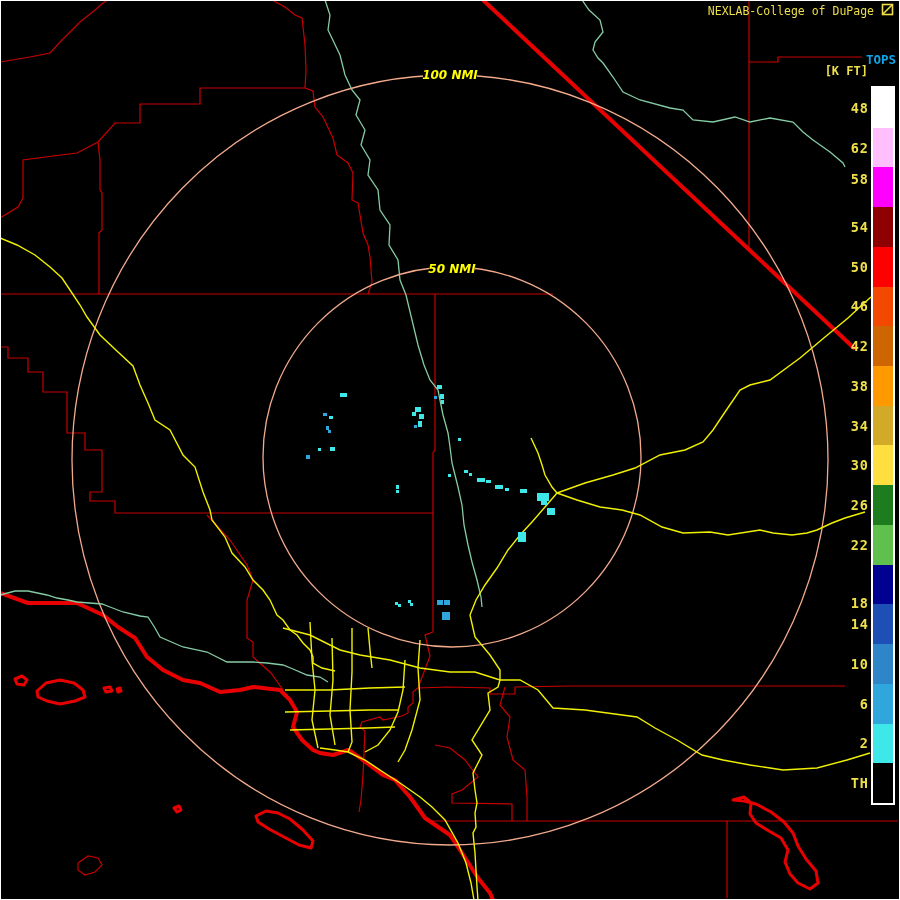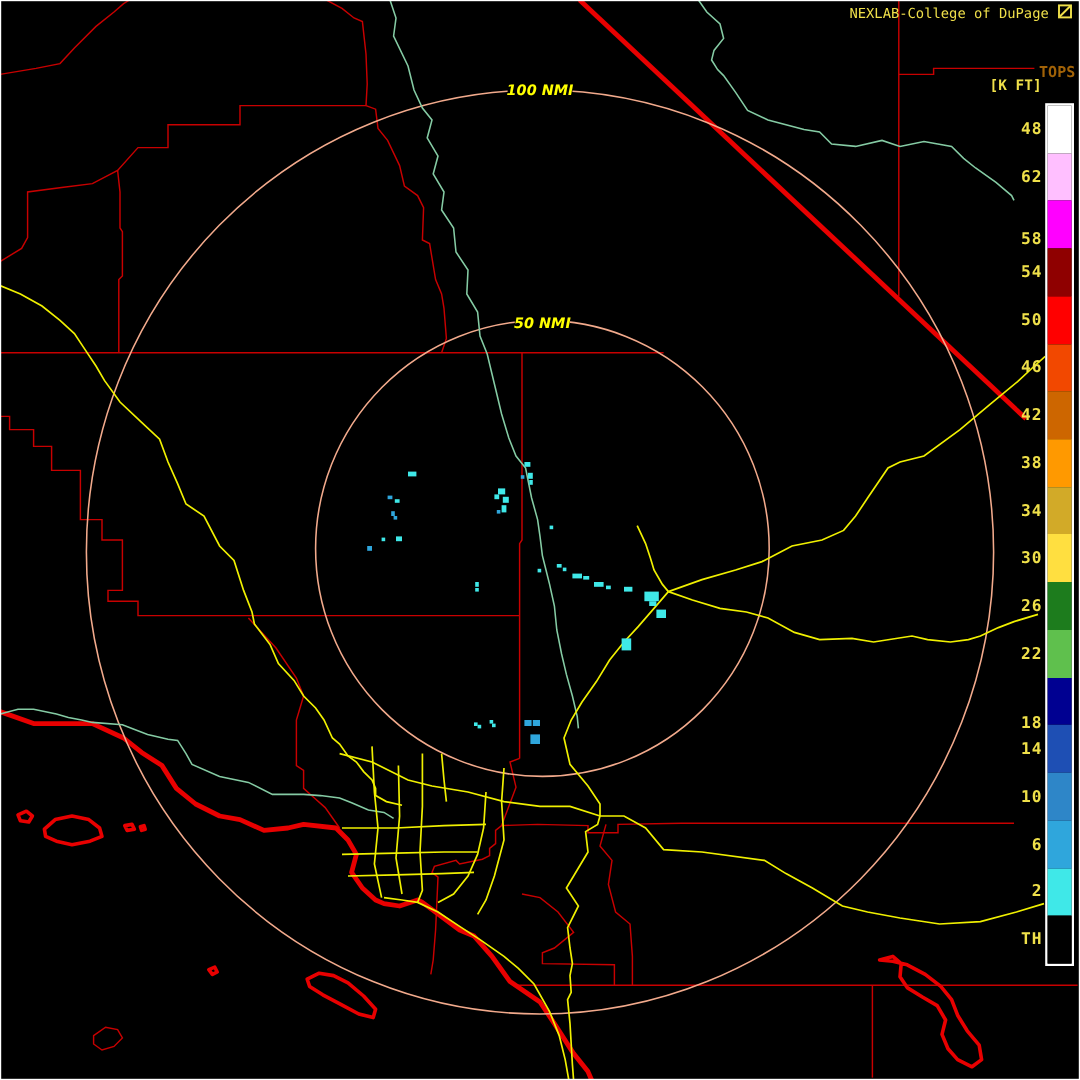--- a/index.html
+++ b/index.html
@@ -11,21 +11,21 @@
   .state{fill:none;stroke:#e80000;stroke-width:4;}
   .coast{fill:none;stroke:#e80000;stroke-width:4;stroke-linejoin:round;}
   .island-thick{fill:none;stroke:#e80000;stroke-width:3;stroke-linejoin:round;}
   .island-thin{fill:none;stroke:#c80000;stroke-width:1.2;}
   .river{fill:none;stroke:#85cba4;stroke-width:1.3;}
   .highway{fill:none;stroke:#f0f000;stroke-width:1.4;}
   .ring{fill:none;stroke:#f2aa8c;stroke-width:1.3;}
   .ring-label{fill:#ffff00;font:italic bold 12px "DejaVu Sans",sans-serif;text-anchor:middle;}
   #brand{position:absolute;top:4px;right:26px;color:#efdf4a;font-size:11.5px;z-index:10;}
   #logo{position:absolute;top:3px;right:6px;z-index:10;}
-  #scale-title{position:absolute;top:52px;right:4px;color:#a16207;font-size:12.5px;font-weight:bold;z-index:10;text-align:center;}
+  #scale-title{position:absolute;top:52px;right:4px;color:#0ea5e9;font-size:12.5px;font-weight:bold;z-index:10;text-align:center;}
   #scale-units{position:absolute;top:64px;right:32px;color:#efdf4a;font-size:12px;font-weight:bold;z-index:10;}
   #colorbar{position:absolute;top:86px;right:5px;width:20px;height:715px;border:2px solid #fff;
             background:#000;display:flex;flex-direction:column;z-index:10;}
   .cb-block{flex:1 1 auto;}
   #colorbar-labels{position:absolute;top:88px;right:31px;width:30px;height:715px;z-index:10;}
   .cb-label{position:absolute;right:0;transform:translateY(-50%);color:#efe04a;
             font-size:13.5px;font-weight:bold;letter-spacing:1px;}
   #footer{position:absolute;bottom:9px;left:0;width:100%;text-align:center;color:#ffffff;
           font-size:13px;letter-spacing:1.6px;z-index:10;white-space:pre;}
 </style>
@@ -153,21 +153,21 @@
       <div class="cb-block" style="background: rgb(0, 0, 145);"></div>
       <div class="cb-block" style="background: rgb(30, 79, 180);"></div>
       <div class="cb-block" style="background: rgb(46, 134, 200);"></div>
       <div class="cb-block" style="background: rgb(47, 166, 220);"></div>
       <div class="cb-block" style="background: rgb(63, 232, 232);"></div>
       <div class="cb-block" style="background: rgb(0, 0, 0);"></div>
     </div>
   <div id="colorbar-labels">
       <div class="cb-label" style="top: 19.8611px;">48</div>
       <div class="cb-label" style="top: 59.5833px;">62</div>
-      <div class="cb-label" style="top: 111px;">58</div>
+      <div class="cb-label" style="top: 91px;">58</div>
       <div class="cb-label" style="top: 139.028px; text-align: center;">54</div>
       <div class="cb-label" style="top: 178.75px;">50</div>
       <div class="cb-label" style="top: 218.472px; text-align: right;">46</div>
       <div class="cb-label" style="top: 258.194px;">42</div>
       <div class="cb-label" style="top: 297.917px;">38</div>
       <div class="cb-label" style="top: 337.639px;">34</div>
       <div class="cb-label" style="top: 377.361px;">30</div>
       <div class="cb-label" style="top: 417.083px;">26</div>
       <div class="cb-label" style="top: 456.806px;">22</div>
       <div class="cb-label" style="top: 496.528px; margin-top: 18px;">18</div>

